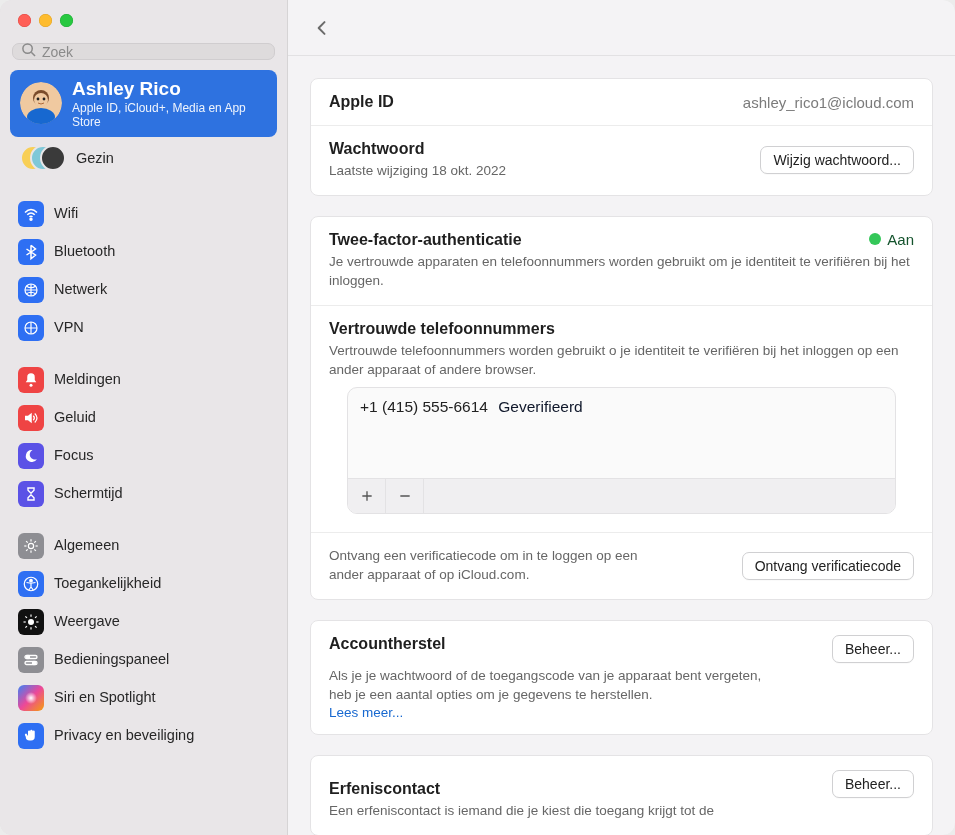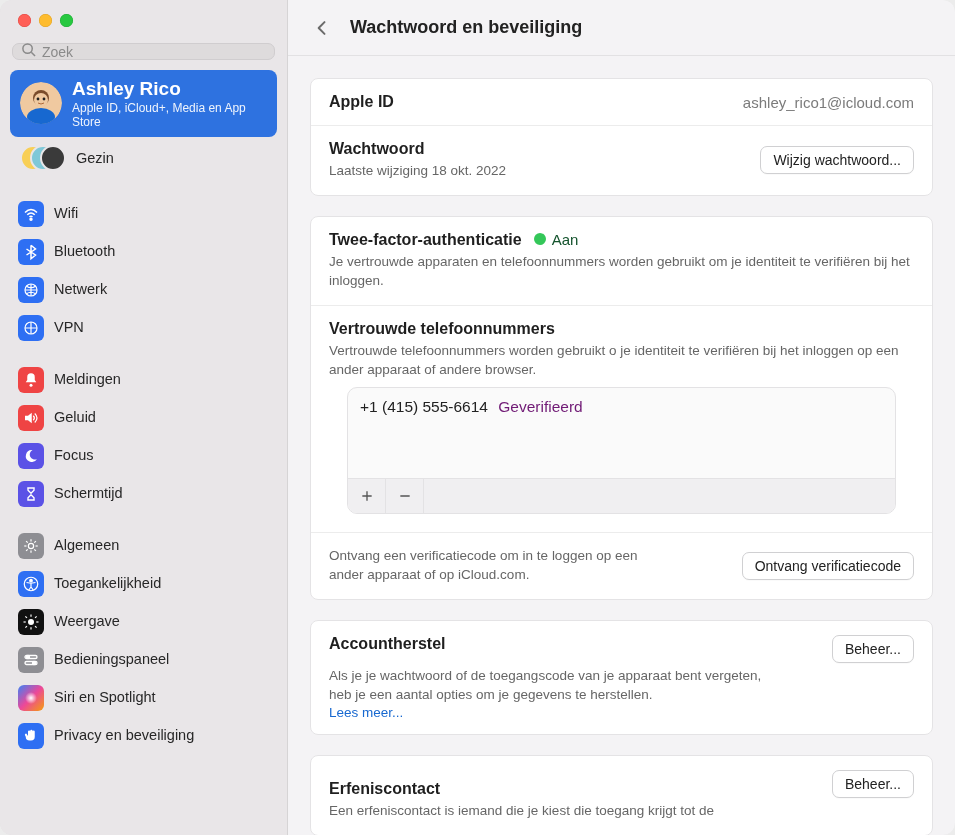--- a/index.html
+++ b/index.html
@@ -78,21 +78,21 @@
   .row .title { font-size:16px; font-weight:600; color:#1f1f1f; }
   .row .sub { font-size:13.5px; color:#666; margin-top:4px; line-height:1.4; }
   .row .value { font-size:15px; color:#7b7b7b; }
   .status { display:flex; align-items:center; gap:6px; color:#14532d; font-size:15px; }
   .status .dot { width:12px; height:12px; border-radius:50%; background:#34c759; }
 
   .btn { background:#fff; border:1px solid #d0d0d2; border-radius:7px; padding:5px 12px; font-size:14px; color:#222; box-shadow:0 1px 0 rgba(0,0,0,.02); cursor:default; white-space:nowrap; }
 
   .phone-box { margin:8px 18px 0 18px; border:1px solid #e3e2e4; border-radius:10px; overflow:hidden; background:#fafafa; }
   .phone-line { padding:10px 12px; font-size:15.5px; color:#222; }
-  .phone-line .ver { color:#701a75; margin-left:6px; }
+  .phone-line .ver { color:#0f172a; margin-left:6px; }
   .phone-spacer { height:52px; }
   .phone-toolbar { display:flex; border-top:1px solid #e3e2e4; background:#f0eff1; }
   .pt-btn { width:38px; height:34px; display:flex; align-items:center; justify-content:center; border-right:1px solid #e3e2e4; color:#555; font-size:18px; }
 
   .link { color:#1768d0; font-size:13.5px; cursor:default; }
 
   
 </style>
 </head>
 <body>
@@ -311,42 +311,41 @@
     </div>
   </aside>
 
   <section class="main">
     <div class="header">
       <div class="back">
         <svg viewBox="0 0 24 24" width="20" height="20" fill="none" stroke="#6b6b6b" stroke-width="2.4" stroke-linecap="round" stroke-linejoin="round">
             <polyline points="15 5 8 12 15 19"></polyline>
           </svg>
       </div>
-      <h1>Wachtwoord en beveiliging</h1>
     </div>
 
     <div class="content">
 
       <div class="card">
         <div class="row flex">
           <div class="title">Apple ID</div>
           <div class="value">ashley_rico1@icloud.com</div>
         </div>
         <div class="row flex">
           <div>
             <div class="title">Wachtwoord</div>
             <div class="sub">Laatste wijziging 18 okt. 2022</div>
           </div>
           <button class="btn">Wijzig wachtwoord...</button>
         </div>
       </div>
 
       <div class="card">
         <div class="row">
-          <div style="display:flex;align-items:flex-start;gap:12px;">
+          <div style="display:flex;justify-content:space-between;align-items:flex-start;gap:12px;">
             <div class="title">Twee-factor-authenticatie</div>
             <div class="status">
               <span class="dot"></span>
               <span>Aan</span>
             </div>
           </div>
           <div class="sub">Je vertrouwde apparaten en telefoonnummers worden gebruikt om je identiteit te verifiëren bij het inloggen.</div>
         </div>
 
         <div class="row" style="padding-bottom:18px;">

